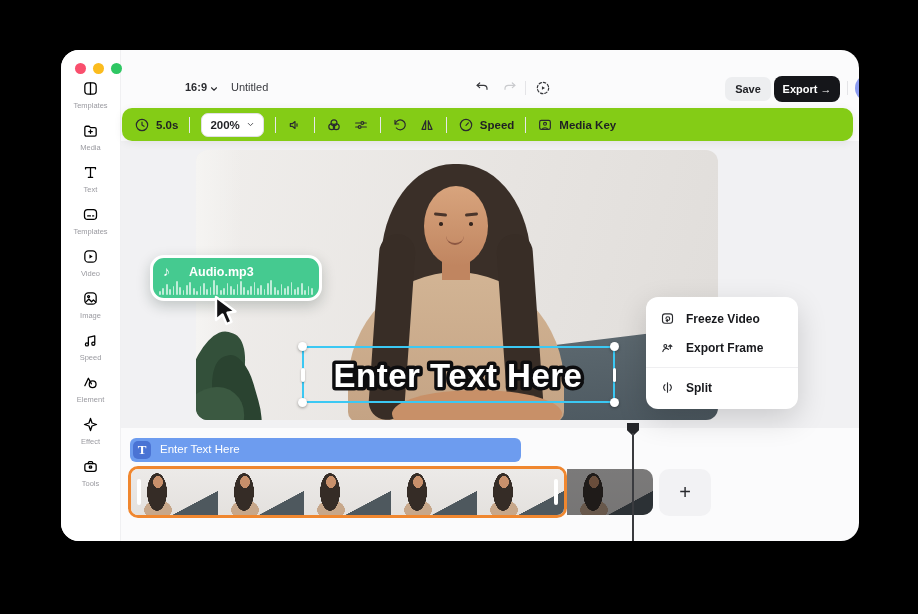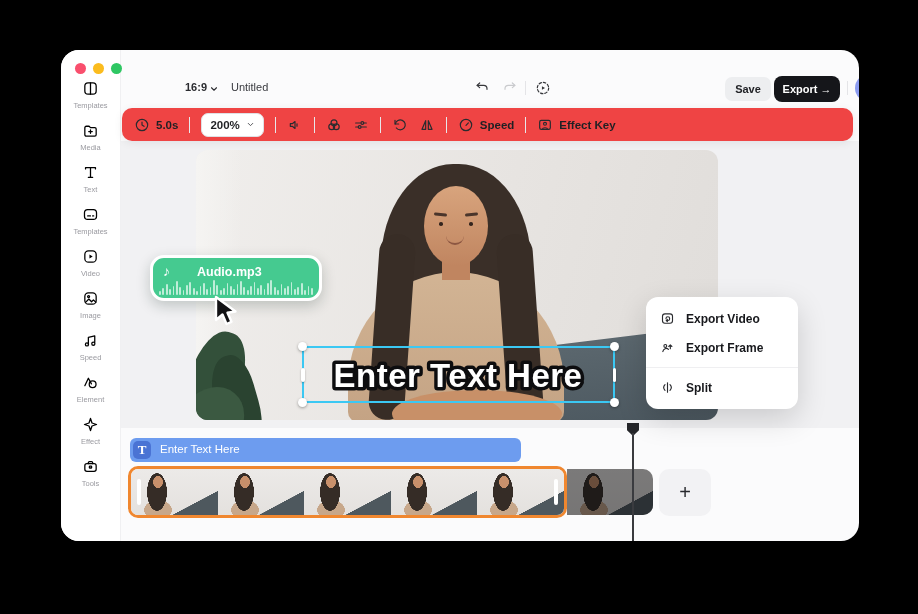--- a/index.html
+++ b/index.html
@@ -39,21 +39,21 @@
     background:#EDEEF0; border:none; border-radius:7px; font-size:11px; font-weight:600;
     color:#222327; font-family:inherit; cursor:pointer; }
   .btn-export { position:absolute; left:653px; top:26px; width:66px; height:26px;
     background:#15161A; border:none; border-radius:8px; font-size:11px; font-weight:600;
     color:#FFFFFF; font-family:inherit; cursor:pointer; }
   .avatar { position:absolute; left:734px; top:24px; width:28px; height:28px;
     border-radius:50%; background:#8C9CF1; overflow:hidden; cursor:pointer; }
 
   
   .toolbar { position:absolute; left:61px; top:58px; width:731px; height:33px;
-    background:#ef4444; border-radius:10px; box-shadow:0 2px 10px rgba(20,20,30,.07);
+    background:#84cc16; border-radius:10px; box-shadow:0 2px 10px rgba(20,20,30,.07);
     display:flex; align-items:center; padding:0 12px; gap:11px; z-index:6; }
   .tb-group { display:flex; align-items:center; gap:6px; cursor:pointer; }
   .tb-ic { width:16px; height:16px; color:#2A2B2F; }
   .tb-txt { font-size:11.5px; font-weight:700; color:#1F2024; }
   .tb-div { width:1px; height:16px; background:#E7E7EA; }
   .zoom-select { display:flex; align-items:center; gap:6px; border:1px solid #E0E0E4;
     border-radius:7px; height:24px; padding:0 8px; cursor:pointer; background:#fff; }
   .zoom-select .tb-txt { font-weight:600; }
   .zoom-select svg { width:9px; height:9px; color:#55565A; }
 
@@ -105,21 +105,21 @@
   .h-bl{ left:-6px; bottom:-6px; } .h-br{ right:-6px; bottom:-6px; }
   .handle-mid { position:absolute; background:#FFFFFF; width:3.5px; height:14px;
     border-radius:2px; top:50%; margin-top:-7px; box-shadow:0 1px 2px rgba(0,0,0,.3); cursor:pointer; }
   .h-ml{ left:-3px; } .h-mr{ right:-3px; }
 
   
   .audio-chip { position:absolute; left:89px; top:205px; width:172px; height:46px;
     background:#45CA90; border:3px solid #FFFFFF; border-radius:14px;
     box-shadow:0 5px 14px rgba(20,40,30,.22); z-index:9; cursor:grab; }
   .chip-note { position:absolute; left:10px; top:5px; font-size:14px; color:#FFFFFF; }
-  .chip-label { position:absolute; left:44px; top:7px; font-size:12.5px; font-weight:700; color:#FFFFFF; }
+  .chip-label { position:absolute; left:36px; top:7px; font-size:12.5px; font-weight:700; color:#FFFFFF; }
   .waveform { position:absolute; left:6px; right:6px; bottom:3px; height:17px;
     display:flex; align-items:flex-end; justify-content:space-between; }
   .waveform span { width:1.8px; background:rgba(255,255,255,.65); border-radius:1px; }
 
   .cursor-arrow { position:absolute; left:152px; top:245px; z-index:10; }
 
   
   .context-menu { position:absolute; left:585px; top:247px; width:152px;
     background:#FFFFFF; border-radius:12px; box-shadow:0 10px 30px rgba(0,0,0,.16);
     padding:7px 0; z-index:12; }
@@ -333,21 +333,21 @@
           </svg>
         <span class="tb-txt">Speed</span>
       </div>
       <span class="tb-div"></span>
       <div class="tb-group">
         <svg class="ic tb-ic" viewBox="0 0 24 24">
             <rect x="4" y="5" width="16" height="13.5" rx="2.5"></rect>
             <circle cx="12" cy="10.2" r="2.2"></circle>
             <path d="M8 18.5c.6-3.2 7.4-3.2 8 0"></path>
           </svg>
-        <span class="tb-txt">Effect Key</span>
+        <span class="tb-txt">Media Key</span>
       </div>
     </div>
 
     <div class="canvas-area"></div>
 
     <div class="video-frame">
       <div class="ph ph-band"></div>
       <div class="ph ph-leaf1"></div>
       <div class="ph ph-leaf2"></div>
       <div class="ph ph-leaf3"></div>
@@ -462,21 +462,21 @@
     <div class="playhead-head"></div>
     <div class="playhead-line"></div>
 
     <div class="context-menu">
       <div class="menu-item">
         <svg class="ic" viewBox="0 0 24 24">
             <rect x="4" y="4.5" width="16" height="15" rx="4"></rect>
             <path d="M9.5 12.2a3 3 0 1 1 3 3h-2"></path>
             <path d="M11.9 13.3L10 15.2l1.9 1.9"></path>
           </svg>
-        <span class="m-lbl">Export Video</span>
+        <span class="m-lbl">Freeze Video</span>
       </div>
       <div class="menu-item">
         <svg class="ic" viewBox="0 0 24 24">
             <path d="M4.5 18.5c.8-4.6 6-6.6 9-3.4"></path>
             <circle cx="8.5" cy="9.5" r="2.3"></circle>
             <path d="M16.5 14V8M14 10.4L16.5 7.9 19 10.4"></path>
           </svg>
         <span class="m-lbl">Export Frame</span>
       </div>
       <div class="menu-div"></div>

